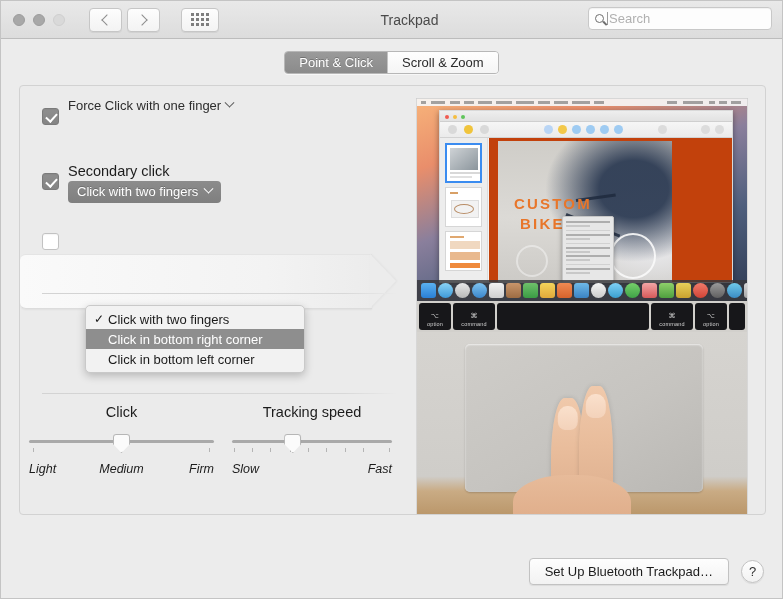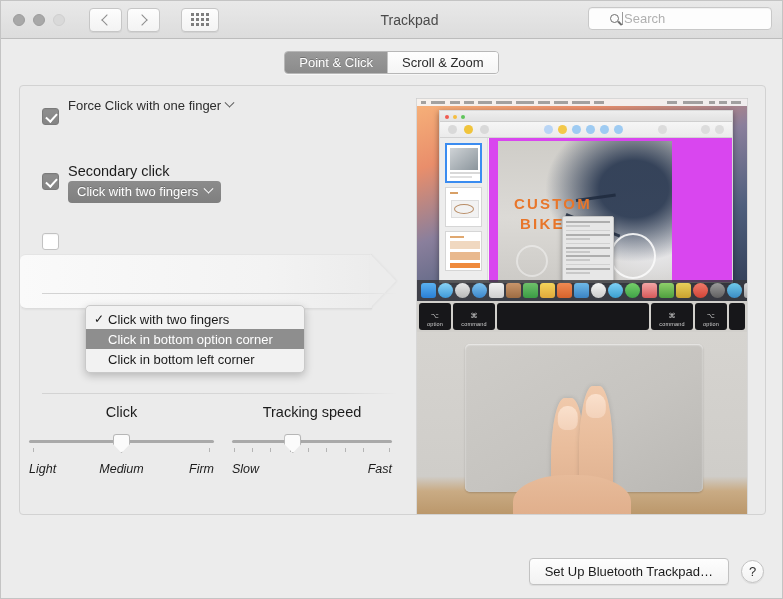--- a/index.html
+++ b/index.html
@@ -107,21 +107,21 @@
     position: absolute;
     right: 10px;
     top: 6px;
     width: 184px;
     height: 23px;
     background: #fdfdfd;
     border: 1px solid #c8c8c8;
     border-radius: 4px;
     display: flex;
     align-items: center;
-    padding: 0 21px;
+    padding: 0 6px;
     box-shadow: inset 0 1px 1px rgba(0,0,0,.05);
   }
   .mag {
     width: 9px; height: 9px;
     border: 1.5px solid #6e6e6e;
     border-radius: 50%;
     position: relative;
     flex: 0 0 auto;
     margin-right: 1px;
   }
@@ -487,21 +487,21 @@
     height: 40px;
     background: #ffffff;
     border: 1px solid #d6d6d6;
     position: relative;
     overflow: hidden;
   }
   .thumb-slide.sel { border: 2px solid #3b8cf0; margin-top:5px; }
   .thumb-slide .ph { position:absolute; }
   .pg-canvas {
     position: absolute; left:49px; top:27px; right:0; bottom:0;
-    background: #d946ef;
+    background: #c2410c;
     overflow: hidden;
     padding-left: 10px;
   }
   .doc-page {
     position: absolute;
     left: 9px; top: 3px;
     width: 174px; height: 160px;
     background: #d8d6d2;
     overflow: hidden;
   }
@@ -748,21 +748,21 @@
           <span class="cb"></span>
         </div>
 
         <div id="dropdown">
           <div class="dd-item">
             <span class="dd-check">✓</span>
             <span>Click with two fingers</span>
           </div>
           <div class="dd-item selected">
             <span class="dd-check"></span>
-            <span>Click in bottom option corner</span>
+            <span>Click in bottom right corner</span>
           </div>
           <div class="dd-item">
             <span class="dd-check"></span>
             <span>Click in bottom left corner</span>
           </div>
         </div>
 
         <div class="divider" style="top:207px;"></div>
 
         <div id="sliders">

